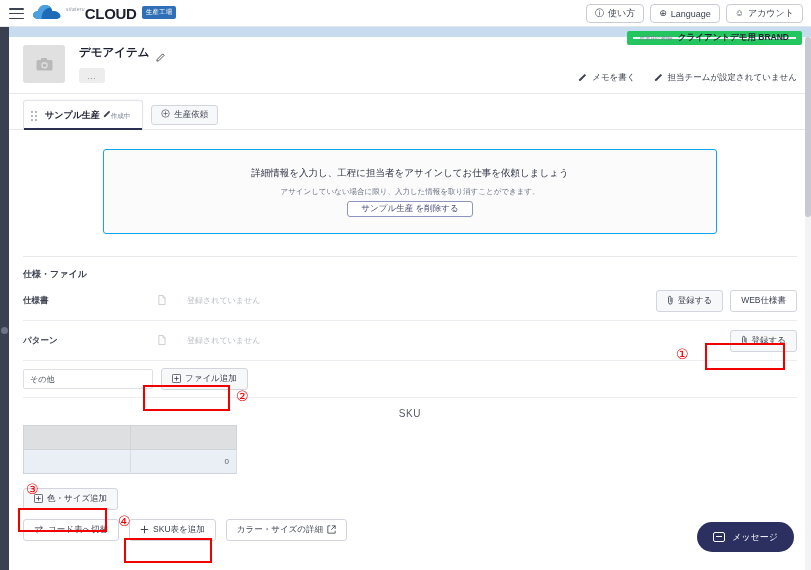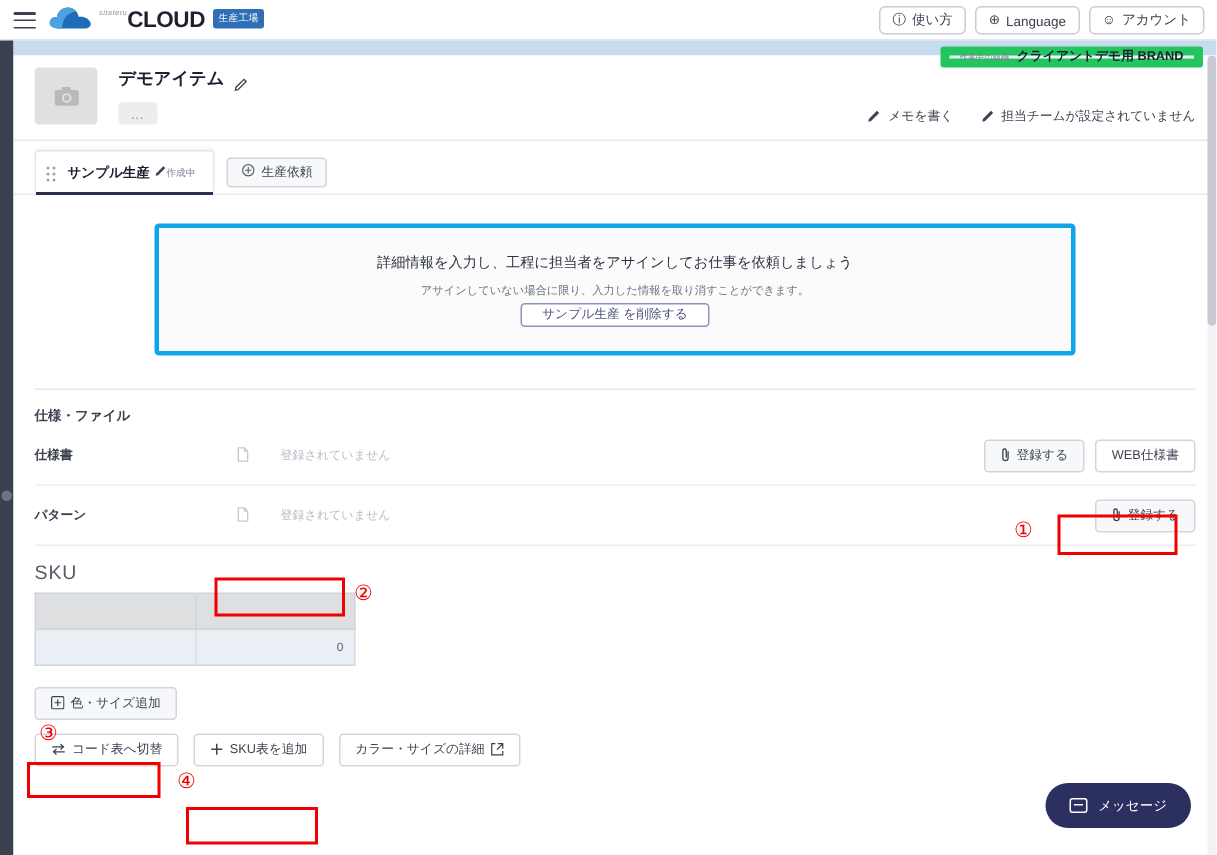--- a/index.html
+++ b/index.html
@@ -133,21 +133,21 @@
   .tab-sub { font-size: 6.5px; color: #7a8293; }
   .tab-add {
     align-self: center; border: 1px solid #d2d5dd; background: #f7f8f9;
     border-radius: 3px; font-size: 8.5px; color: #3d4250; padding: 4px 9px;
     display: flex; align-items: center; gap: 4px; cursor: pointer; height: 20px;
   }
 
   
   .notice-wrap { padding: 19px 14px 0 14px; display: flex; justify-content: center; }
   .notice {
-    width: 614px; background: #fbfbfc; border: 3px solid #0ea5e9; border-radius: 3px;
+    width: 614px; background: #fbfbfc; border: 1px solid #0ea5e9; border-radius: 3px;
     padding: 17px 10px 16px 10px; text-align: center;
   }
   .notice-l1 { font-size: 9.5px; color: #2d3240; margin-bottom: 7px; }
   .notice-l2 { font-size: 7.5px; color: #6e7483; margin-bottom: 0; }
   .notice-btn {
     display: inline-block; border: 1px solid #8f93c0; border-radius: 3px;
     color: #4a4f7a; background: #fff; font-size: 8.5px; padding: 1px 13px; cursor: pointer;
   }
 
   
@@ -175,21 +175,21 @@
     border-bottom: 1px solid #ebedf0; display: flex; align-items: center;
   }
   .other-input {
     width: 130px; height: 20px; border: 1px solid #dcdfe4; border-radius: 2px;
     background: #fff; font-size: 8px; color: #4a4f5a; padding: 0 6px;
     font-family: "Liberation Sans", sans-serif;
   }
   .file-add-btn { margin-left: 8px; }
 
   
-  .sku-label { margin: 10px 14px 6px 14px; font-size: 13px; color: #565b68; letter-spacing: .6px; }
+  .sku-label { margin: 10px 14px 6px 14px; font-size: 10px; color: #565b68; letter-spacing: .6px; text-align: center; }
   .sku-table {
     margin: 0 14px; width: 214px; border: 1px solid #cfd3da;
     border-collapse: collapse; table-layout: fixed;
   }
   .sku-table th {
     height: 24px; background: #dedfe1; border-right: 1px solid #cfd3da;
     border-bottom: 1px solid #cfd3da;
   }
   .sku-table td {
     height: 24px; background: #e9eff5; border-right: 1px solid #d7dde4;
@@ -403,20 +403,32 @@
           <span>
             <svg width="7" height="10" viewBox="0 0 8 11">
               <path d="M5.8 3 V8.2 a2 2 0 0 1 -4 0 V2.6 a1.3 1.3 0 0 1 2.6 0 V8" fill="none" stroke="#3d4250" stroke-width="1"></path>
             </svg>
           </span>
           <span>登録する</span>
         </div>
       </div>
     </div>
 
+    <div class="otherrow">
+      <input class="other-input" value="その他" placeholder="その他" style="">
+      <div class="btn file-add-btn">
+        <span>
+          <svg width="9" height="9" viewBox="0 0 11 11">
+            <rect x="0.5" y="0.5" width="10" height="10" rx="1.2" fill="none" stroke="#3d4250" stroke-width="1"></rect>
+            <path d="M5.5 2.8 V8.2 M2.8 5.5 H8.2" stroke="#3d4250" stroke-width="1"></path>
+          </svg>
+        </span>
+        <span>ファイル追加</span>
+      </div>
+    </div>
 
     <div class="sku-label">SKU</div>
     <table class="sku-table">
       <thead>
         <tr>
           <th></th>
           <th></th>
         </tr>
       </thead>
       <tbody>

